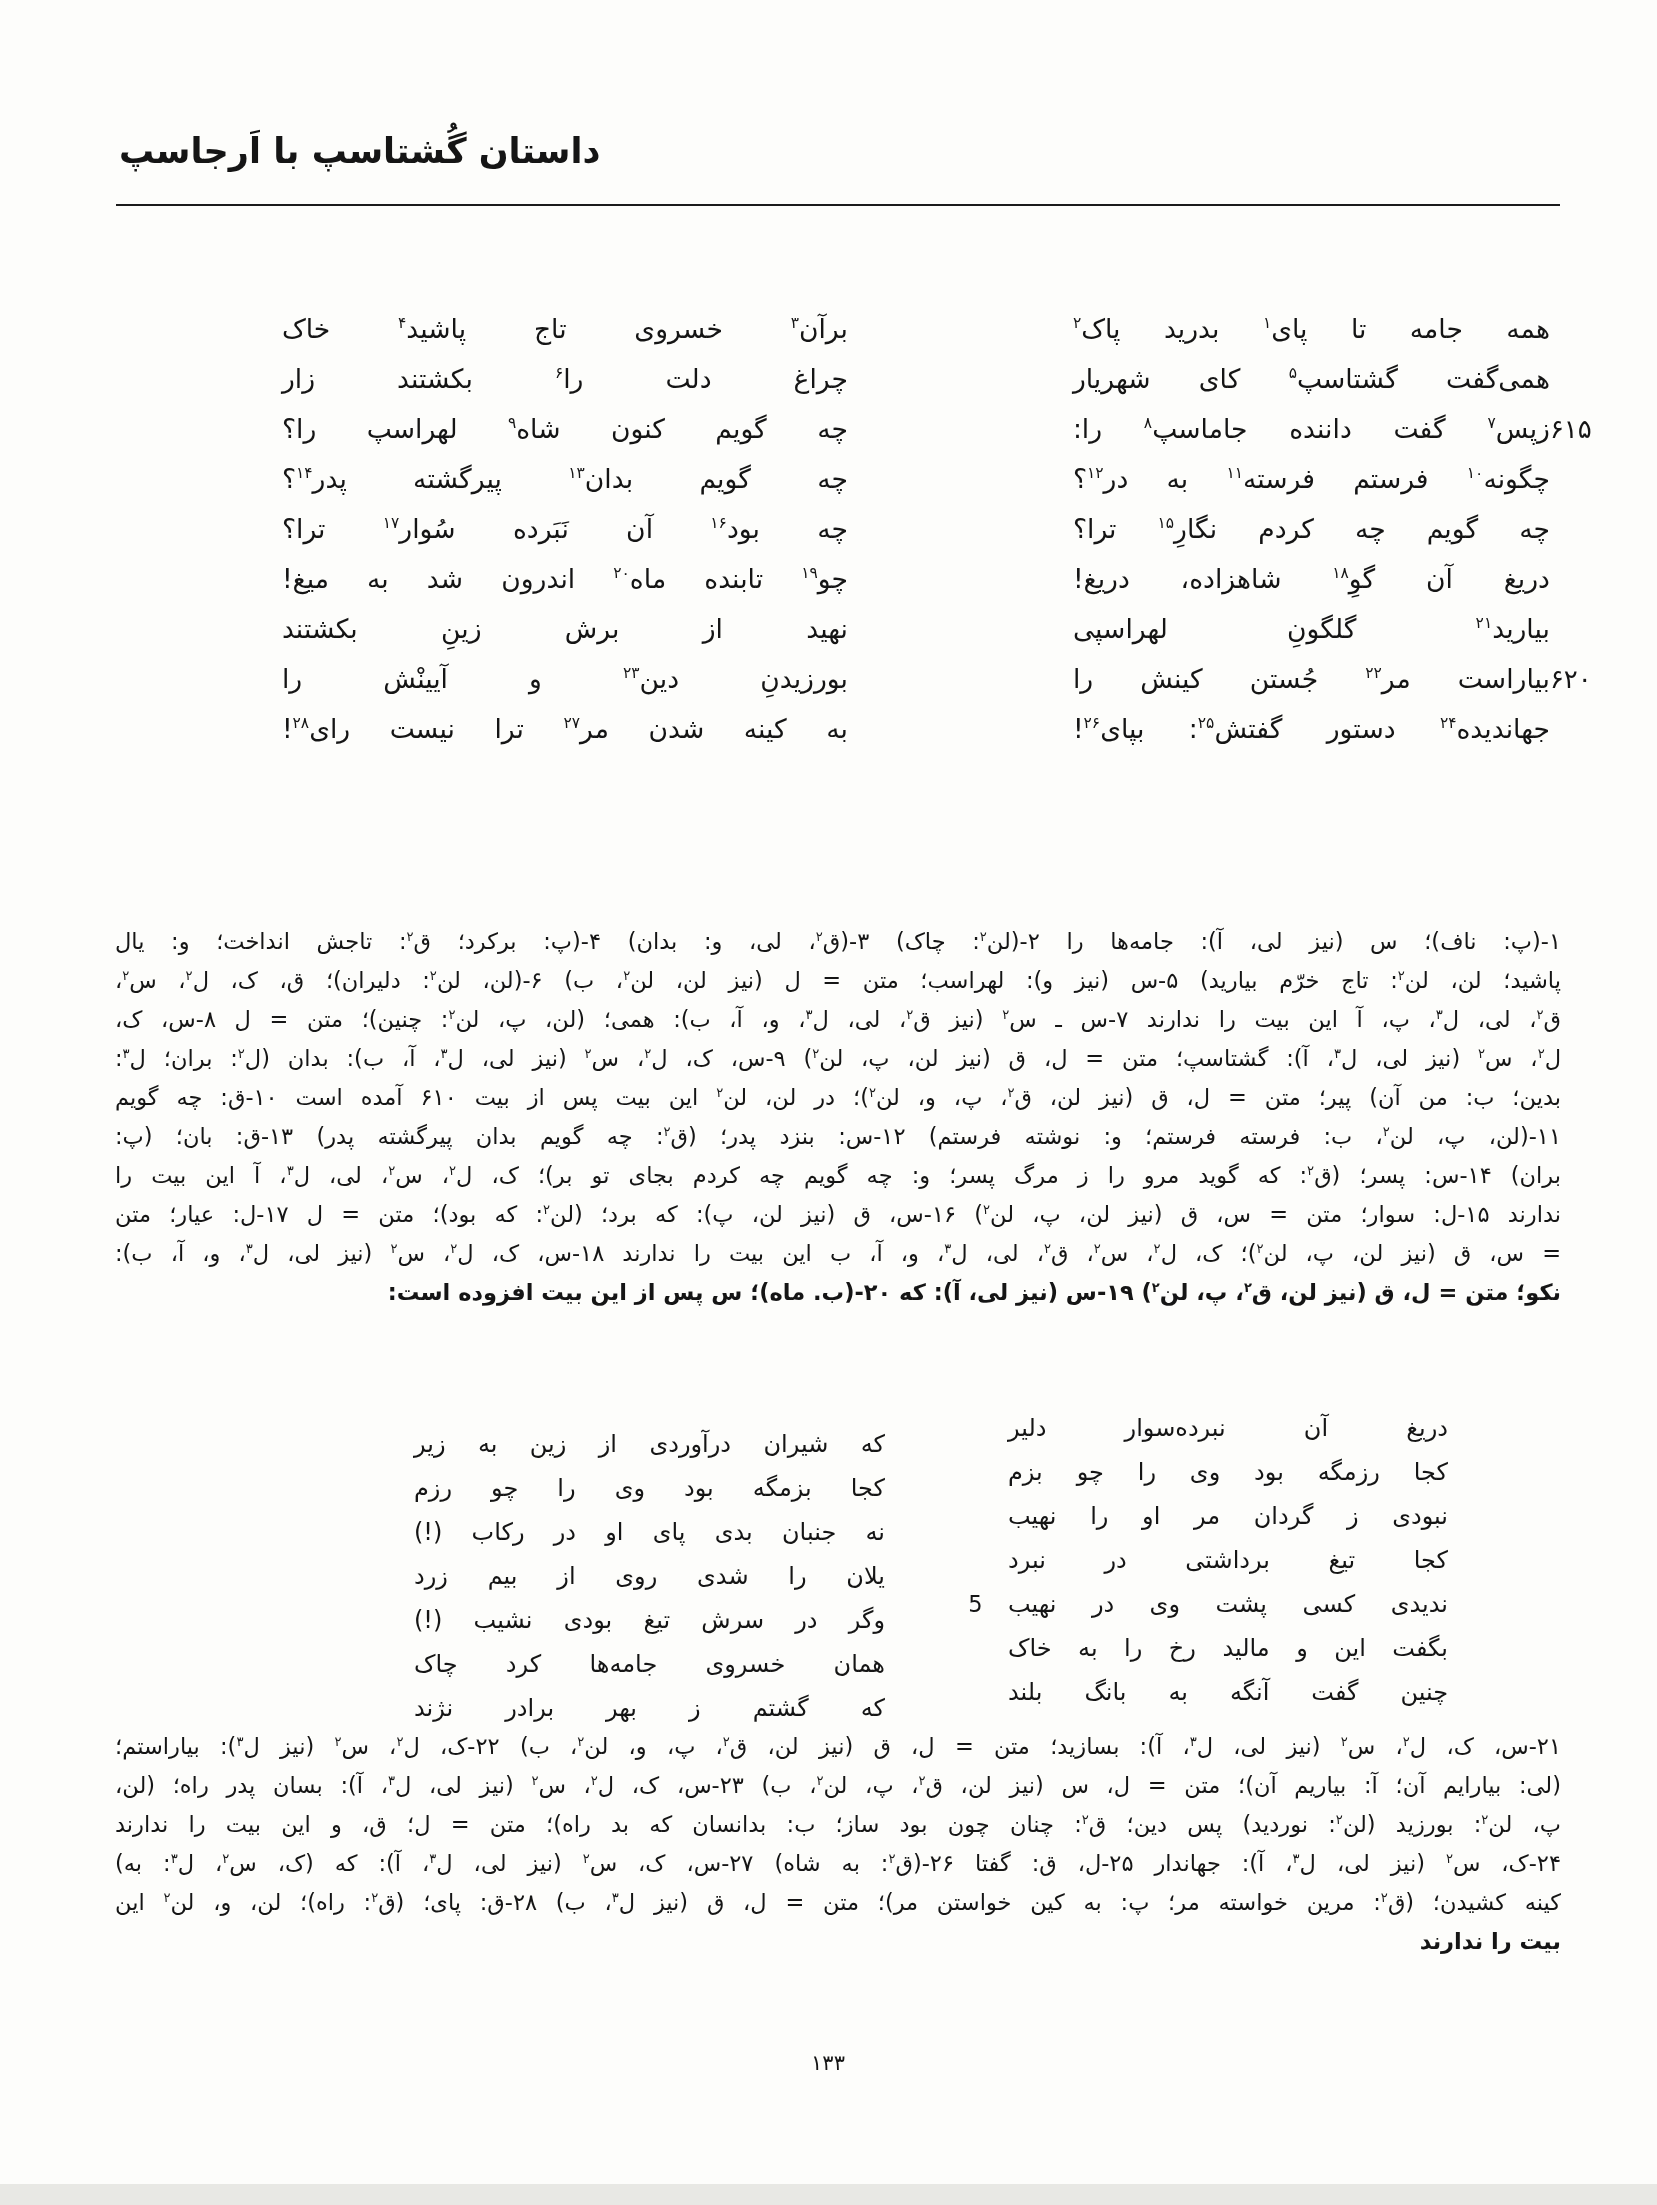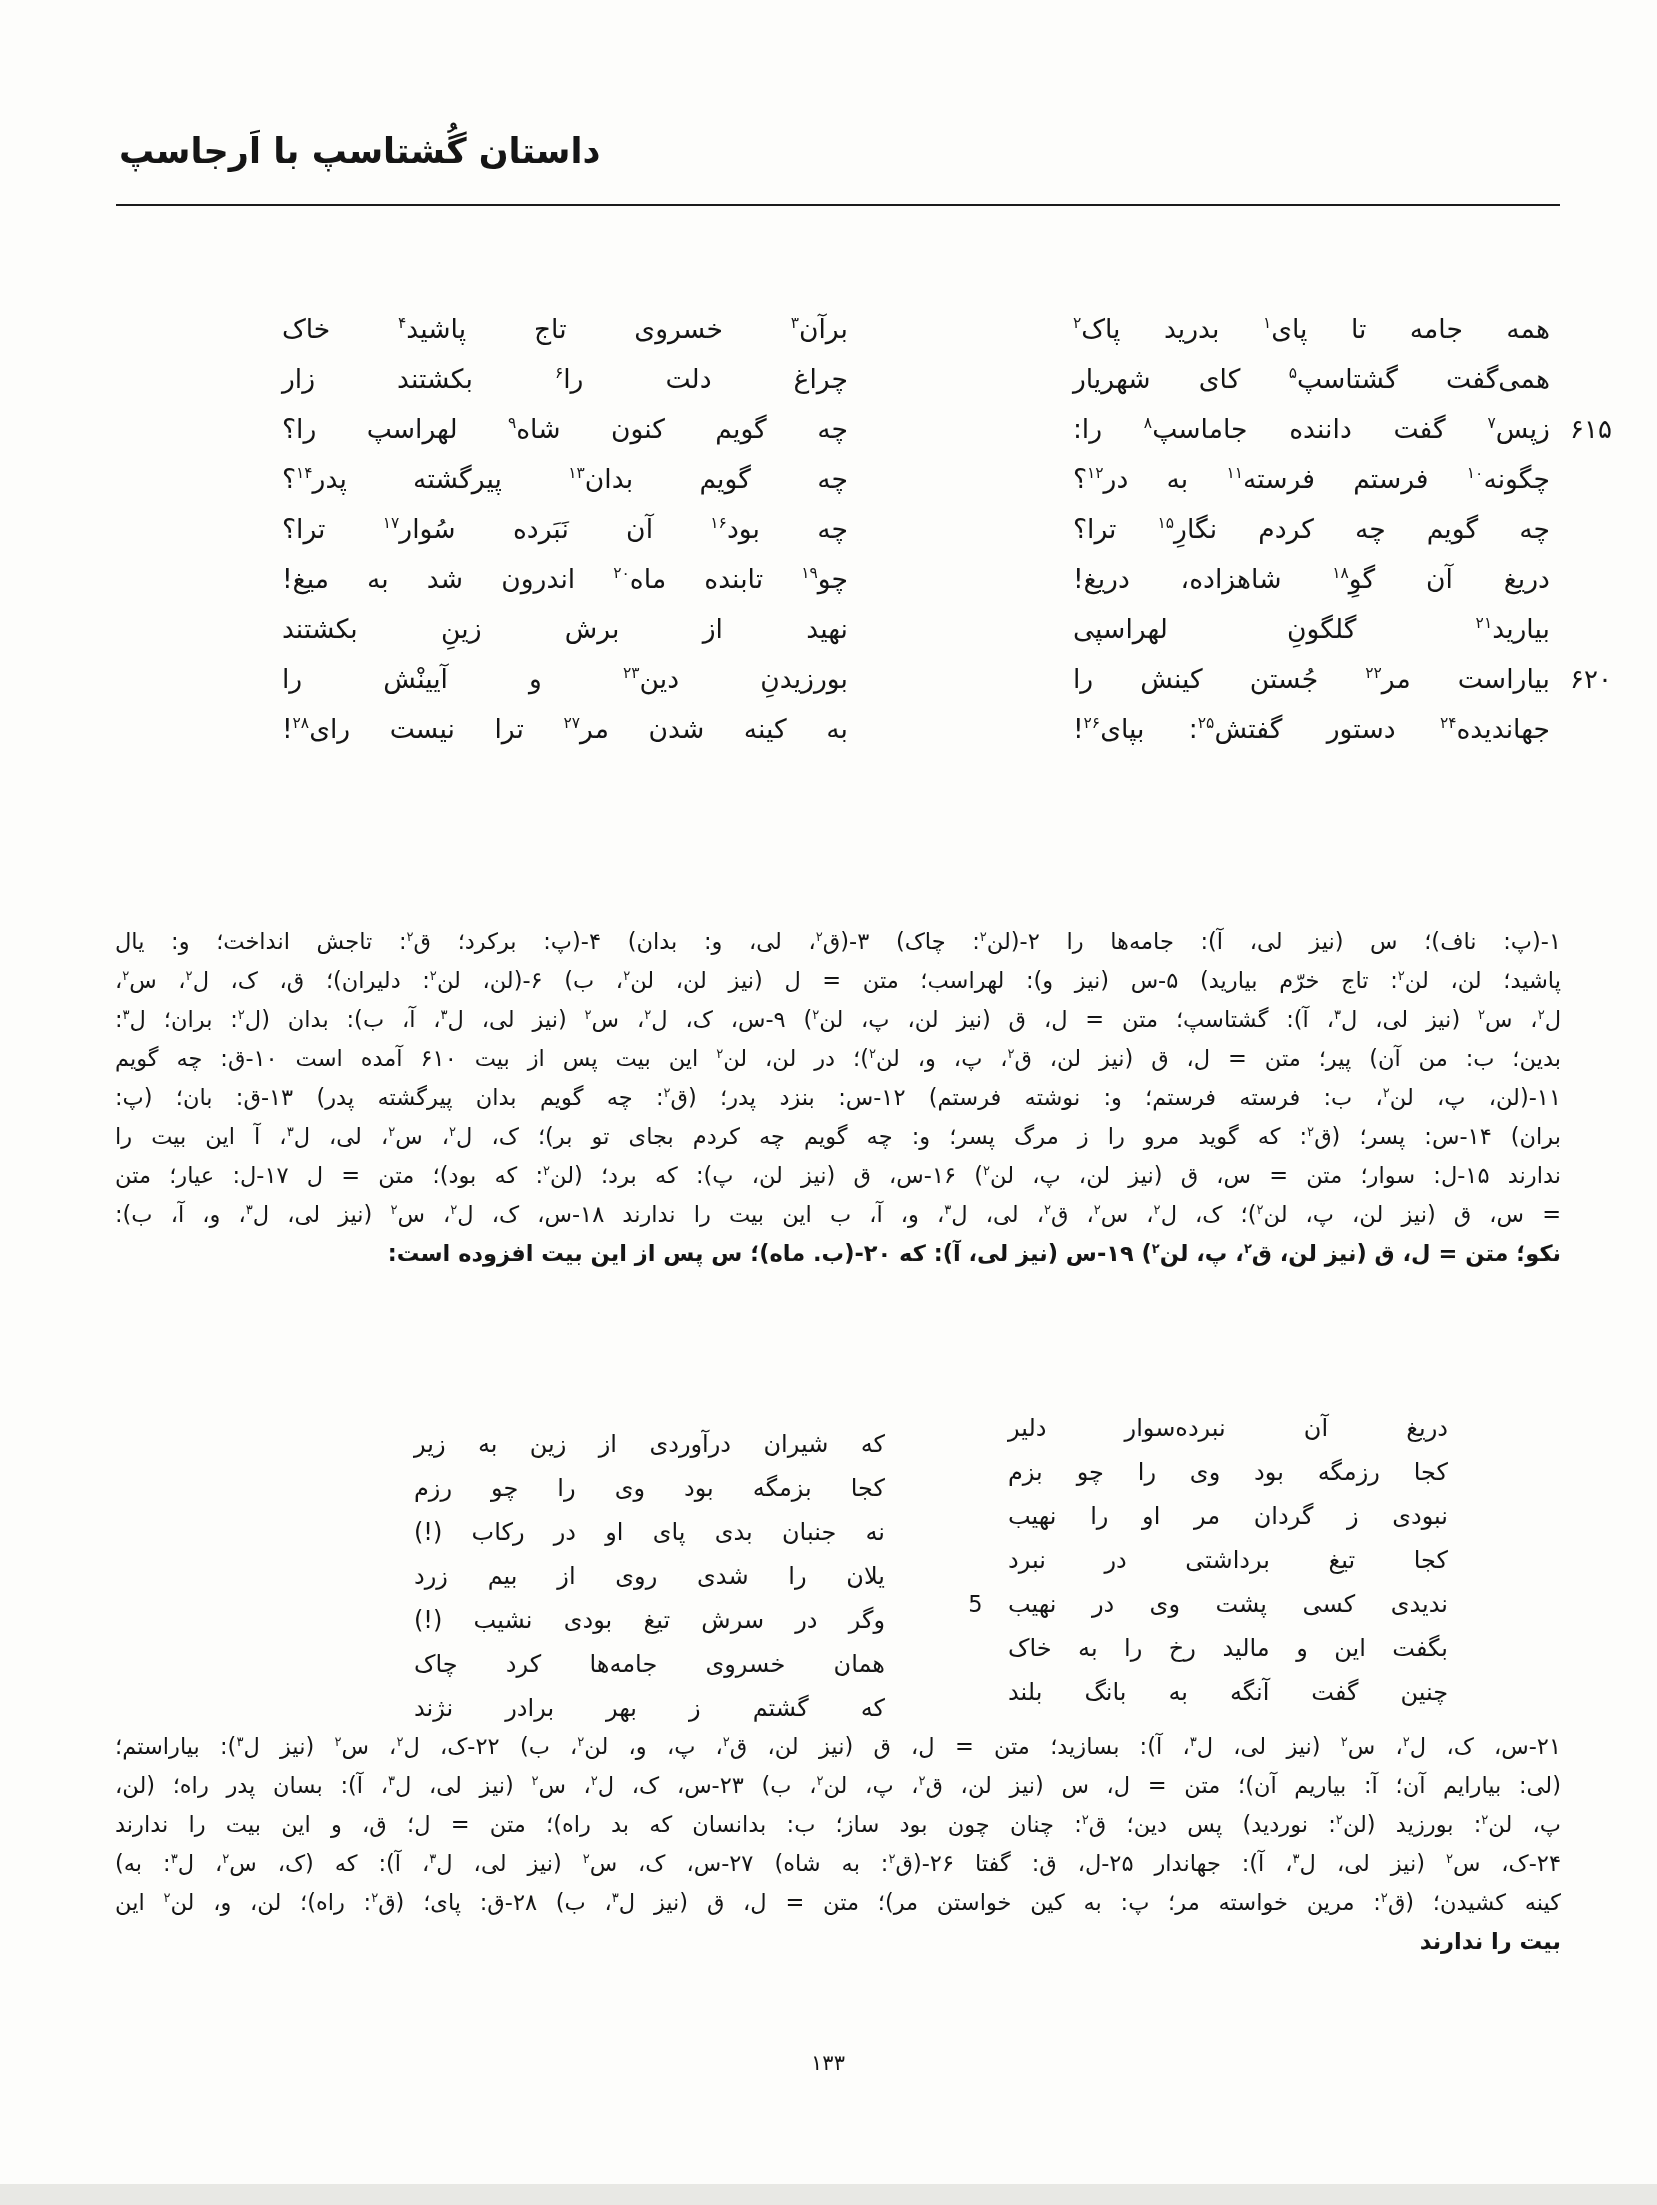--- a/index.html
+++ b/index.html
@@ -22,21 +22,21 @@
     white-space:nowrap;
   }
   .head-rule {
     position:absolute; left:117px; top:204px;
     width:1444px; height:2px; background:#1b1b1b;
   }
 
   
   .verses { position:absolute; top:304px; right:21px; width:1371px; }
   .bayt { display:flex; direction:rtl; height:50px; align-items:center; }
-  .vnum { flex:0 0 82px; font-size:26px; text-align:center; padding-right:4.1px; }
+  .vnum { flex:0 0 82px; font-size:26px; text-align:left; padding-right:4.1px; }
   .hemi { font-size:26.6px; text-align:justify; text-align-last:justify; line-height:1.1; }
   .hemi-r { flex:0 0 477px; }
   .hemi-l { flex:0 0 566px; margin-right:225px; }
 
   
   .apparatus {
     position:absolute; right:96px; width:1446px;
     font-size:22.5px; line-height:39px;
   }
   .app1 { top:922px; }
@@ -122,20 +122,21 @@
         <span class="hemi hemi-l">به کینه شدن مر<sup>۲۷</sup> ترا نیست رای<sup>۲۸</sup>!</span>
       </div>
     </section>
 
   <section class="apparatus app1">
 
       <div class="app-line">۱-(پ: ناف)؛ س (نیز لی، آ): جامه‌ها را ۲-(لن<sup>۲</sup>: چاک) ۳-(ق<sup>۲</sup>، لی، و: بدان) ۴-(پ: برکرد؛ ق<sup>۲</sup>: تاجش انداخت؛ و: یال</div>
 
       <div class="app-line">پاشید؛ لن، لن<sup>۲</sup>: تاج خرّم بیارید) ۵-س (نیز و): لهراسب؛ متن = ل (نیز لن، لن<sup>۲</sup>، ب) ۶-(لن، لن<sup>۲</sup>: دلیران)؛ ق، ک، ل<sup>۲</sup>، س<sup>۲</sup>،</div>
 
+      <div class="app-line">ق<sup>۲</sup>، لی، ل<sup>۳</sup>، پ، آ این بیت را ندارند ۷-س ـ س<sup>۲</sup> (نیز ق<sup>۲</sup>، لی، ل<sup>۳</sup>، و، آ، ب): همی؛ (لن، پ، لن<sup>۲</sup>: چنین)؛ متن = ل ۸-س، ک،</div>
 
       <div class="app-line">ل<sup>۲</sup>، س<sup>۲</sup> (نیز لی، ل<sup>۳</sup>، آ): گشتاسپ؛ متن = ل، ق (نیز لن، پ، لن<sup>۲</sup>) ۹-س، ک، ل<sup>۲</sup>، س<sup>۲</sup> (نیز لی، ل<sup>۳</sup>، آ، ب): بدان (ل<sup>۲</sup>: بران؛ ل<sup>۳</sup>:</div>
 
       <div class="app-line">بدین؛ ب: من آن) پیر؛ متن = ل، ق (نیز لن، ق<sup>۲</sup>، پ، و، لن<sup>۲</sup>)؛ در لن، لن<sup>۲</sup> این بیت پس از بیت ۶۱۰ آمده است ۱۰-ق: چه گویم</div>
 
       <div class="app-line">۱۱-(لن، پ، لن<sup>۲</sup>، ب: فرسته فرستم؛ و: نوشته فرستم) ۱۲-س: بنزد پدر؛ (ق<sup>۲</sup>: چه گویم بدان پیرگشته پدر) ۱۳-ق: بان؛ (پ:</div>
 
       <div class="app-line">بران) ۱۴-س: پسر؛ (ق<sup>۲</sup>: که گوید مرو را ز مرگ پسر؛ و: چه گویم چه کردم بجای تو بر)؛ ک، ل<sup>۲</sup>، س<sup>۲</sup>، لی، ل<sup>۳</sup>، آ این بیت را</div>
 
       <div class="app-line">ندارند ۱۵-ل: سوار؛ متن = س، ق (نیز لن، پ، لن<sup>۲</sup>) ۱۶-س، ق (نیز لن، پ): که برد؛ (لن<sup>۲</sup>: که بود)؛ متن = ل ۱۷-ل: عیار؛ متن</div>

